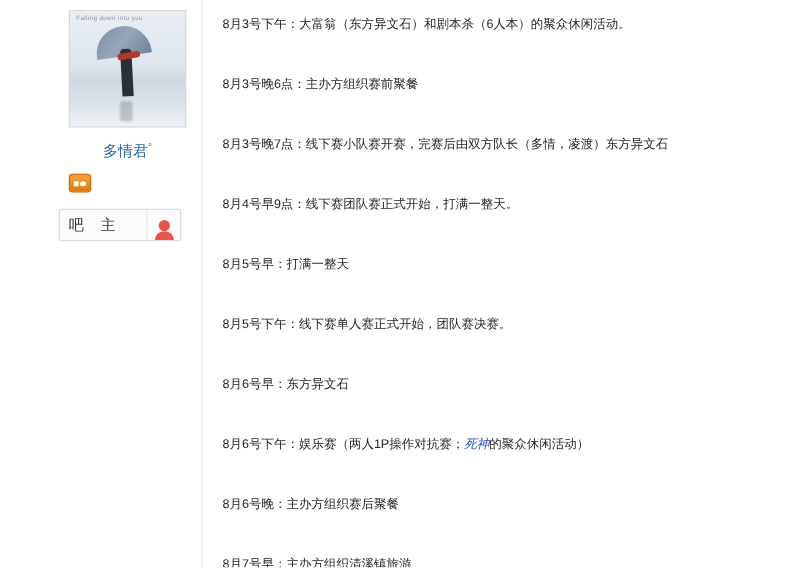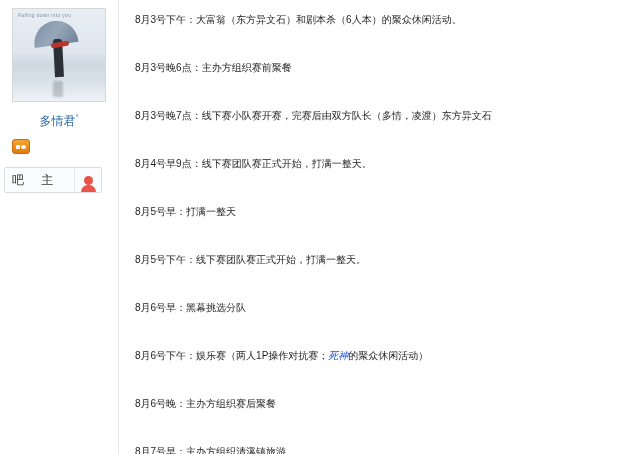--- a/index.html
+++ b/index.html
@@ -21,20 +21,21 @@
   }
 
   
   .author-col {
     width: 118px;
     min-width: 118px;
     background: #ffffff;
     padding: 6px 4px 0 4px;
     box-sizing: border-box;
     position: relative;
+    margin-left: 43px;
   }
   .avatar-box {
     width: 92px;
     height: 92px;
     margin: 2px auto 0 auto;
     border: 1px solid #d7d7d7;
     background: #f6f7f9;
     position: relative;
     overflow: hidden;
   }
@@ -144,21 +145,20 @@
     display: flex;
     align-items: center;
     box-sizing: border-box;
   }
   .tag-text {
     font-size: 12px;
     color: #333;
     padding-left: 7px;
     letter-spacing: 5px;
     flex: 1;
-    font-family: Liberation Mono, monospace;
   }
   .tag-icon {
     width: 26px;
     height: 24px;
     border-left: 1px solid #e4e7ea;
     display: flex;
     align-items: center;
     justify-content: center;
   }
   .tag-icon .head {
@@ -254,22 +254,22 @@
   <div class="divider"></div>
 
   <div class="content-col">
     <div class="content-inner">
 
       <p class="para">8月3号下午：大富翁（东方异文石）和剧本杀（6人本）的聚众休闲活动。</p>
       <p class="para">8月3号晚6点：主办方组织赛前聚餐</p>
       <p class="para">8月3号晚7点：线下赛小队赛开赛，完赛后由双方队长（多情，凌渡）东方异文石</p>
       <p class="para">8月4号早9点：线下赛团队赛正式开始，打满一整天。</p>
       <p class="para">8月5号早：打满一整天</p>
-      <p class="para">8月5号下午：线下赛团队赛正式开始，打满一整天。</p>
-      <p class="para">8月6号早：黑幕挑选分队</p>
+      <p class="para">8月5号下午：线下赛单人赛正式开始，团队赛决赛。</p>
+      <p class="para">8月6号早：东方异文石</p>
 
       <p class="para">
         <span>8月6号下午：娱乐赛（两人1P操作对抗赛；</span><span class="hl">死神</span><span>的聚众休闲活动）</span>
       </p>
 
       <p class="para">8月6号晚：主办方组织赛后聚餐</p>
       <p class="para">8月7号早：主办方组织清溪镇旅游</p>
 
     </div>
     <div class="right-strip"></div>

